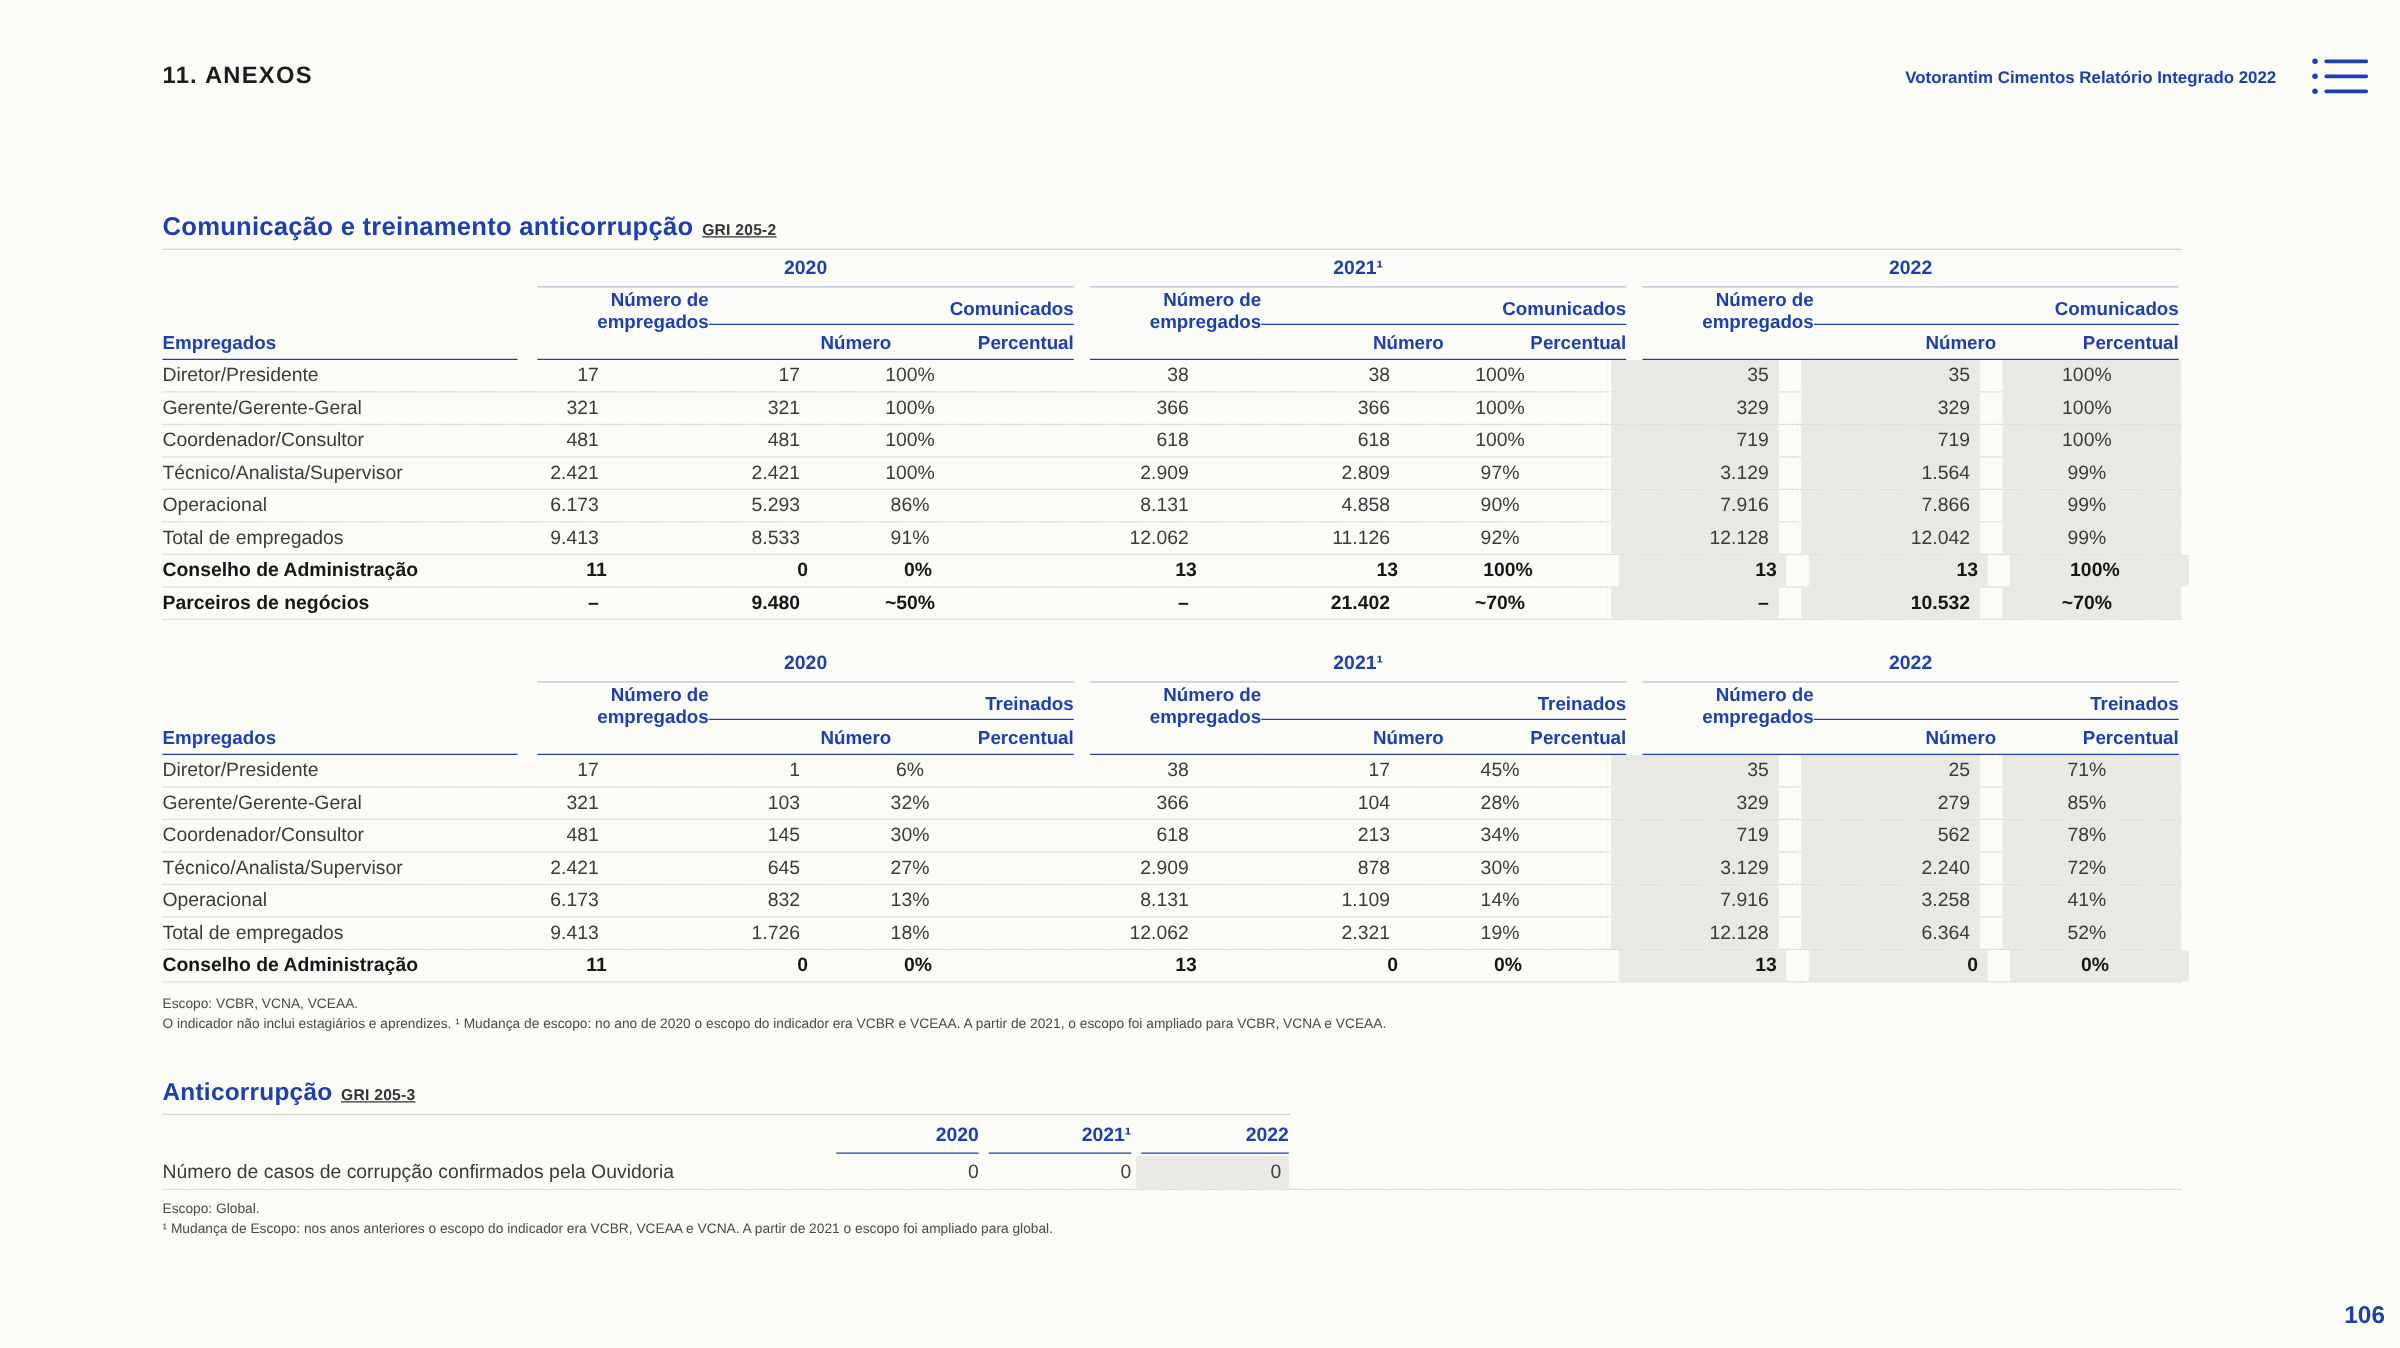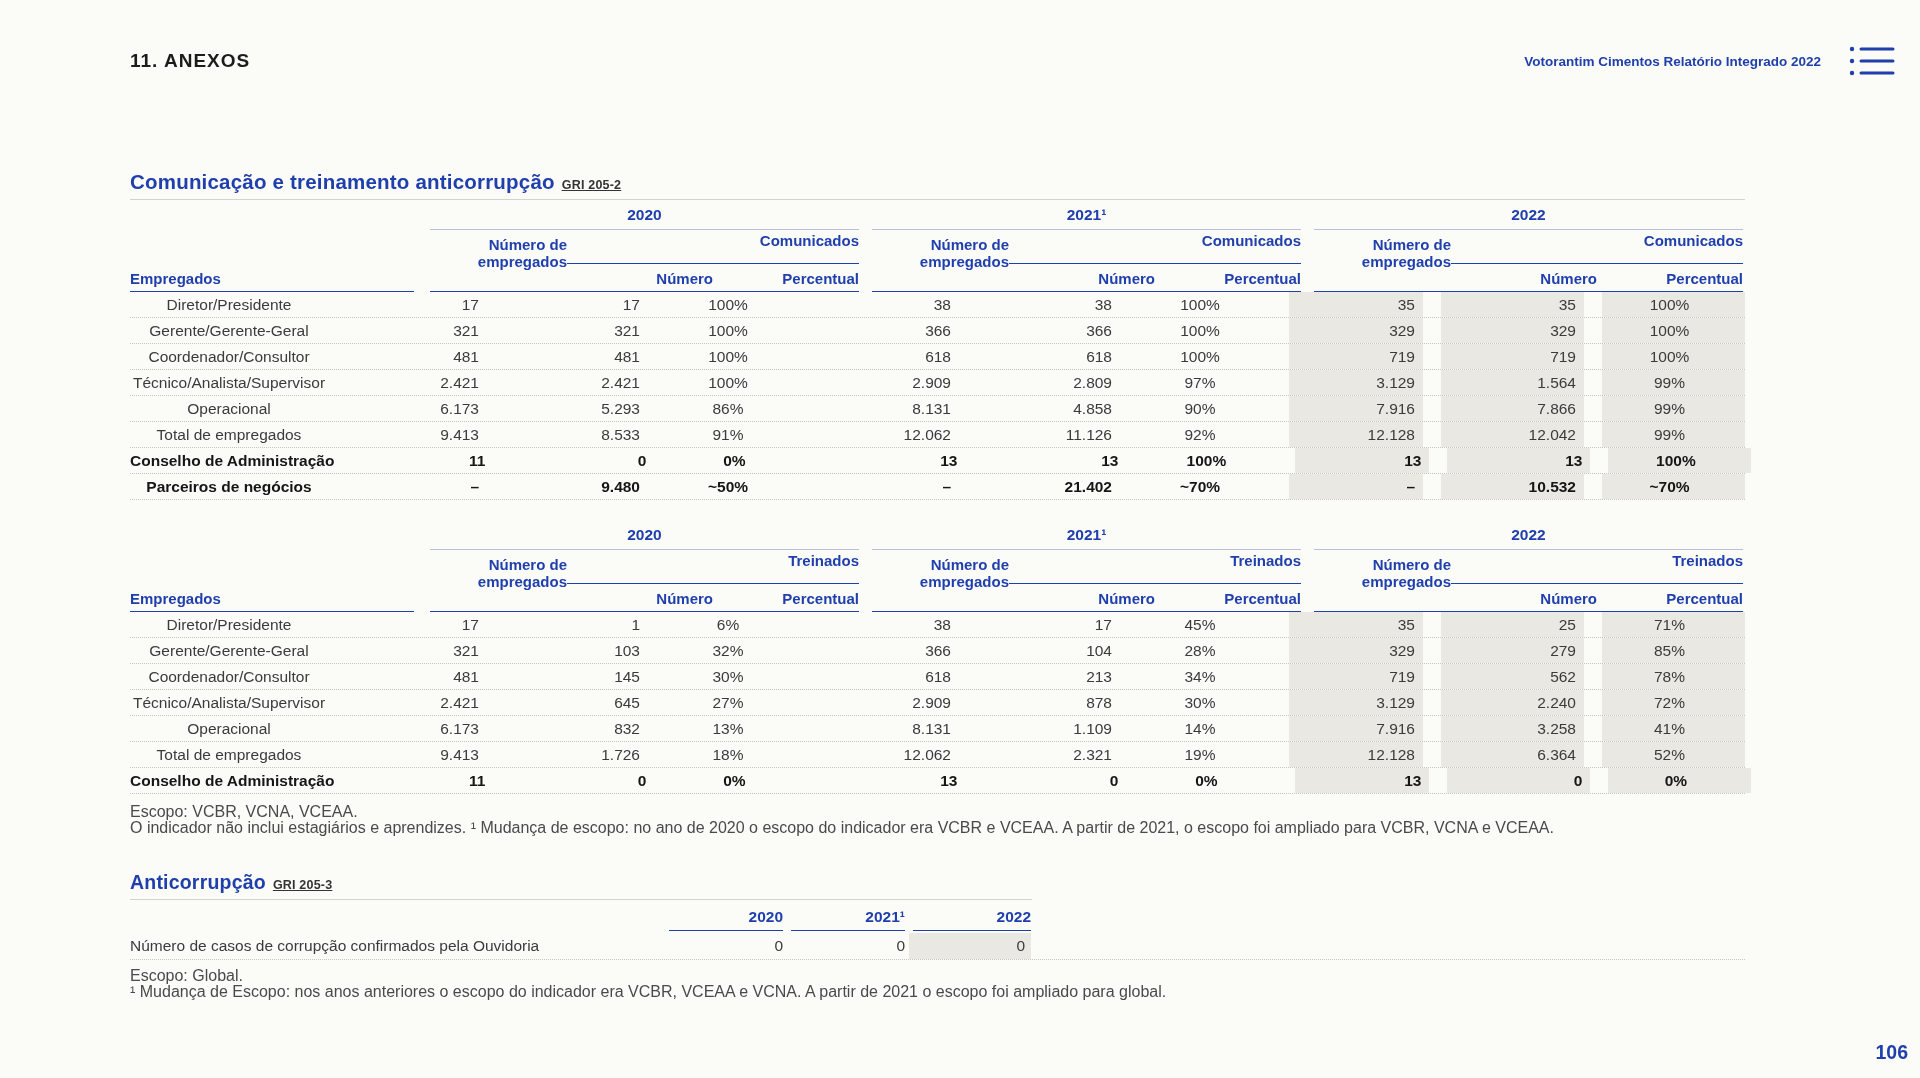--- a/index.html
+++ b/index.html
@@ -38,37 +38,37 @@
          padding-bottom:5px;color:var(--blue);font-weight:700;font-size:15.5px;}
   .ycell.first{margin-left:0;}
   .hrow{display:flex;align-items:flex-end;margin-top:2px;}
   .hl{width:284px;margin-right:16px;border-bottom:1.5px solid var(--blue);padding-bottom:4px;
       color:var(--blue);font-weight:700;font-size:15px;}
   .hg{width:429px;margin-left:13px;display:flex;align-items:flex-end;}
   .hg.first{margin-left:0;}
   .hemp{width:137px;text-align:right;border-bottom:1.5px solid var(--blue);padding-bottom:21px;
         color:var(--blue);font-weight:700;font-size:15px;line-height:17px;}
   .hnp{width:292px;}
-  .hgl{text-align:right;border-bottom:1.5px solid var(--blue);padding-bottom:14px;margin-bottom:6px;
+  .hgl{text-align:right;border-bottom:1.5px solid var(--blue);padding-bottom:3px;margin-bottom:6px;
        color:var(--blue);font-weight:700;font-size:15px;}
   .hnp2{display:flex;}
   .hn{width:146px;text-align:right;border-bottom:1.5px solid var(--blue);padding-bottom:4px;
       color:var(--blue);font-weight:700;font-size:15px;}
   .row{display:flex;height:26px;line-height:25px;border-bottom:1px dotted var(--dot);font-size:15.5px;}
   .row.bold{font-weight:700;color:#161616;}
-  .cl{width:300px;padding-right:14px;text-align:center;white-space:nowrap;}
+  .cl{width:300px;padding-right:14px;text-align:left;white-space:nowrap;}
   .g{display:flex;margin-left:13px;gap:15px;}
   .g.first{margin-left:0;}
   .c{text-align:right;}
   .c1{width:137px;}.c2{width:146px;}.c3{width:146px;text-align:center;}
   .sh{background:var(--shade);border-left:3px solid var(--bg);padding-right:8px;}
   .table2{margin-top:26px;}
   
   .notes{margin-top:10px;}
-  .note{font-size:16px;color:#4a4a4a;line-height:15.5px;}
+  .note{font-size:11px;color:#4a4a4a;line-height:15.5px;}
   
   .sec2{margin-top:36px;}
   .t3years{display:flex;margin-top:8px;}
   .t3sp{width:531px;}
   .t3y{width:114px;margin-left:8px;text-align:right;border-bottom:1.5px solid var(--blue);
        padding-bottom:4px;color:var(--blue);font-weight:700;font-size:15.5px;}
   .t3y.last{width:118px;}
   .t3row{display:flex;height:27px;line-height:26px;border-bottom:1px dotted var(--dot);
          font-size:15.5px;margin-top:2px;}
   .t3l{width:531px;white-space:nowrap;}

